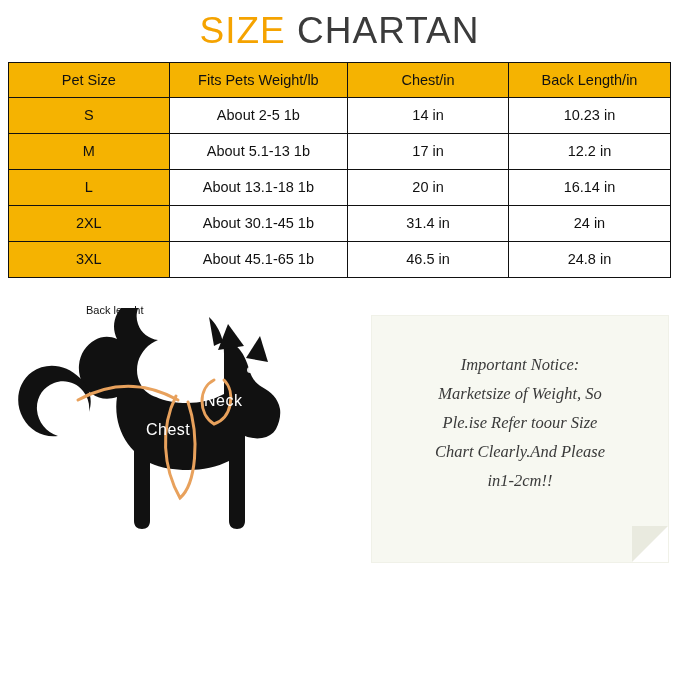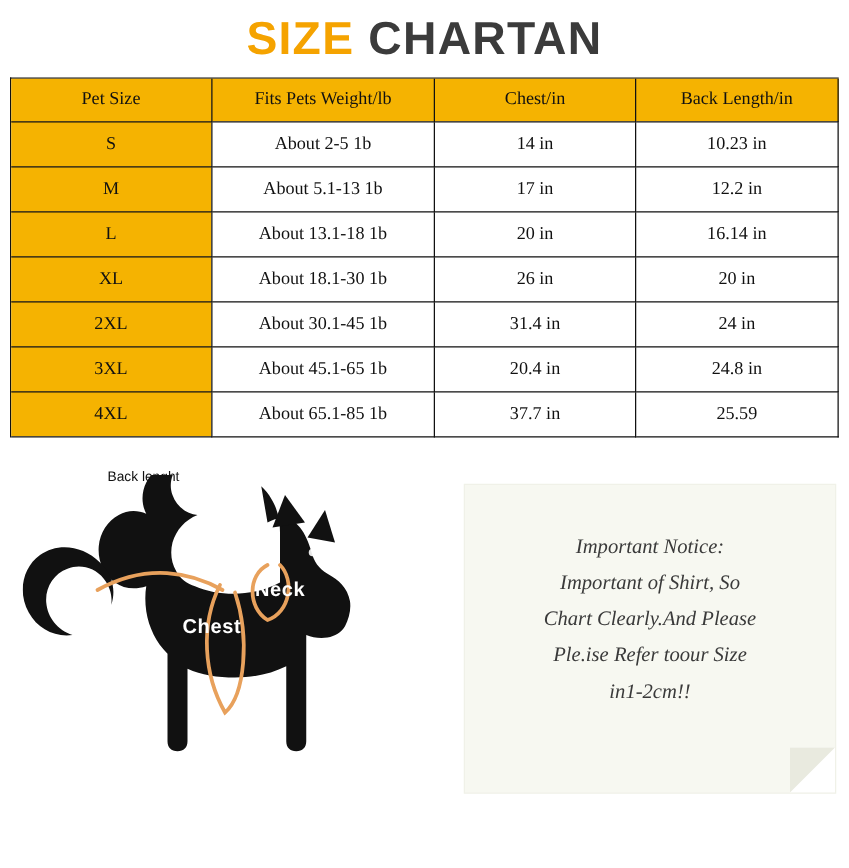--- a/index.html
+++ b/index.html
@@ -17,39 +17,38 @@
     height: 694px;
     background: #ffffff;
     overflow: hidden;
   }
 
   
   .title {
     text-align: center;
     padding-top: 8px;
     font-size: 37px;
-    font-weight: bold;
+    font-weight: normal;
     letter-spacing: 1px;
     line-height: 46px;
     white-space: nowrap;
   }
   .title .t-size { color: #F5A300; }
   .title .t-chart { color: #3b3b3b; }
 
   
   .table-wrap {
     margin: 8px 8px 0 8px;
     border-top: 1px solid #111;
     border-left: 1px solid #111;
   }
   table.size-table {
     width: 100%;
     border-collapse: collapse;
     table-layout: fixed;
-    font-family: Liberation Serif, serif;
   }
   table.size-table td, table.size-table th {
     border-right: 1px solid #111;
     border-bottom: 1px solid #111;
     height: 36px;
     text-align: center;
     vertical-align: middle;
     font-size: 14.5px;
     color: #111;
     font-weight: normal;
@@ -91,21 +90,21 @@
     color: #111;
   }
   .dog-svg {
     position: absolute;
     left: 10px;
     top: 20px;
   }
   .lbl {
     position: absolute;
     color: #ffffff;
-    font-weight: bold;
+    font-weight: normal;
     font-size: 16px;
     letter-spacing: .5px;
   }
   .lbl-chest { left: 138px; top: 133px; }
   .lbl-neck  { left: 196px; top: 104px; }
 
   
   .note {
     position: absolute;
     left: 372px;
@@ -182,42 +181,30 @@
           <td>17 in</td>
           <td>12.2 in</td>
         </tr>
         <tr>
           <td class="col-size">L</td>
           <td>About 13.1-18 1b</td>
           <td>20 in</td>
           <td>16.14 in</td>
         </tr>
         <tr>
-          <td class="col-size">XL</td>
-          <td>About 18.1-30 1b</td>
-          <td>26 in</td>
-          <td>20 in</td>
-        </tr>
-        <tr>
           <td class="col-size">2XL</td>
           <td>About 30.1-45 1b</td>
           <td>31.4 in</td>
           <td>24 in</td>
         </tr>
         <tr>
           <td class="col-size">3XL</td>
           <td>About 45.1-65 1b</td>
-          <td>20.4 in</td>
+          <td>46.5 in</td>
           <td>24.8 in</td>
-        </tr>
-        <tr>
-          <td class="col-size">4XL</td>
-          <td>About 65.1-85 1b</td>
-          <td>37.7 in</td>
-          <td>25.59</td>
         </tr>
       </tbody>
     </table>
   </div>
 
   <div class="lower">
 
     <div class="illus">
       <div class="caption">Back lenght</div>
 
@@ -287,23 +274,23 @@
         <path d="M196,72 C180,80 180,106 196,116 C214,110 218,84 206,72" stroke="#E8A15C" stroke-width="3" fill="none" stroke-linecap="round"></path>
       </svg>
 
       <div class="lbl lbl-chest">Chest</div>
       <div class="lbl lbl-neck">Neck</div>
     </div>
 
     <div class="note">
       <div class="note-inner">
         <div>Important Notice:</div>
-        <div>Important of Shirt, So</div>
+        <div>Marketsize of Weight, So</div>
+        <div>Ple.ise Refer toour Size</div>
         <div>Chart Clearly.And Please</div>
-        <div>Ple.ise Refer toour Size</div>
         <div>in1-2cm!!</div>
       </div>
       <div class="fold-shadow"></div>
       <div class="fold"></div>
     </div>
 
   </div>
 </div>
 
 </body></html>

